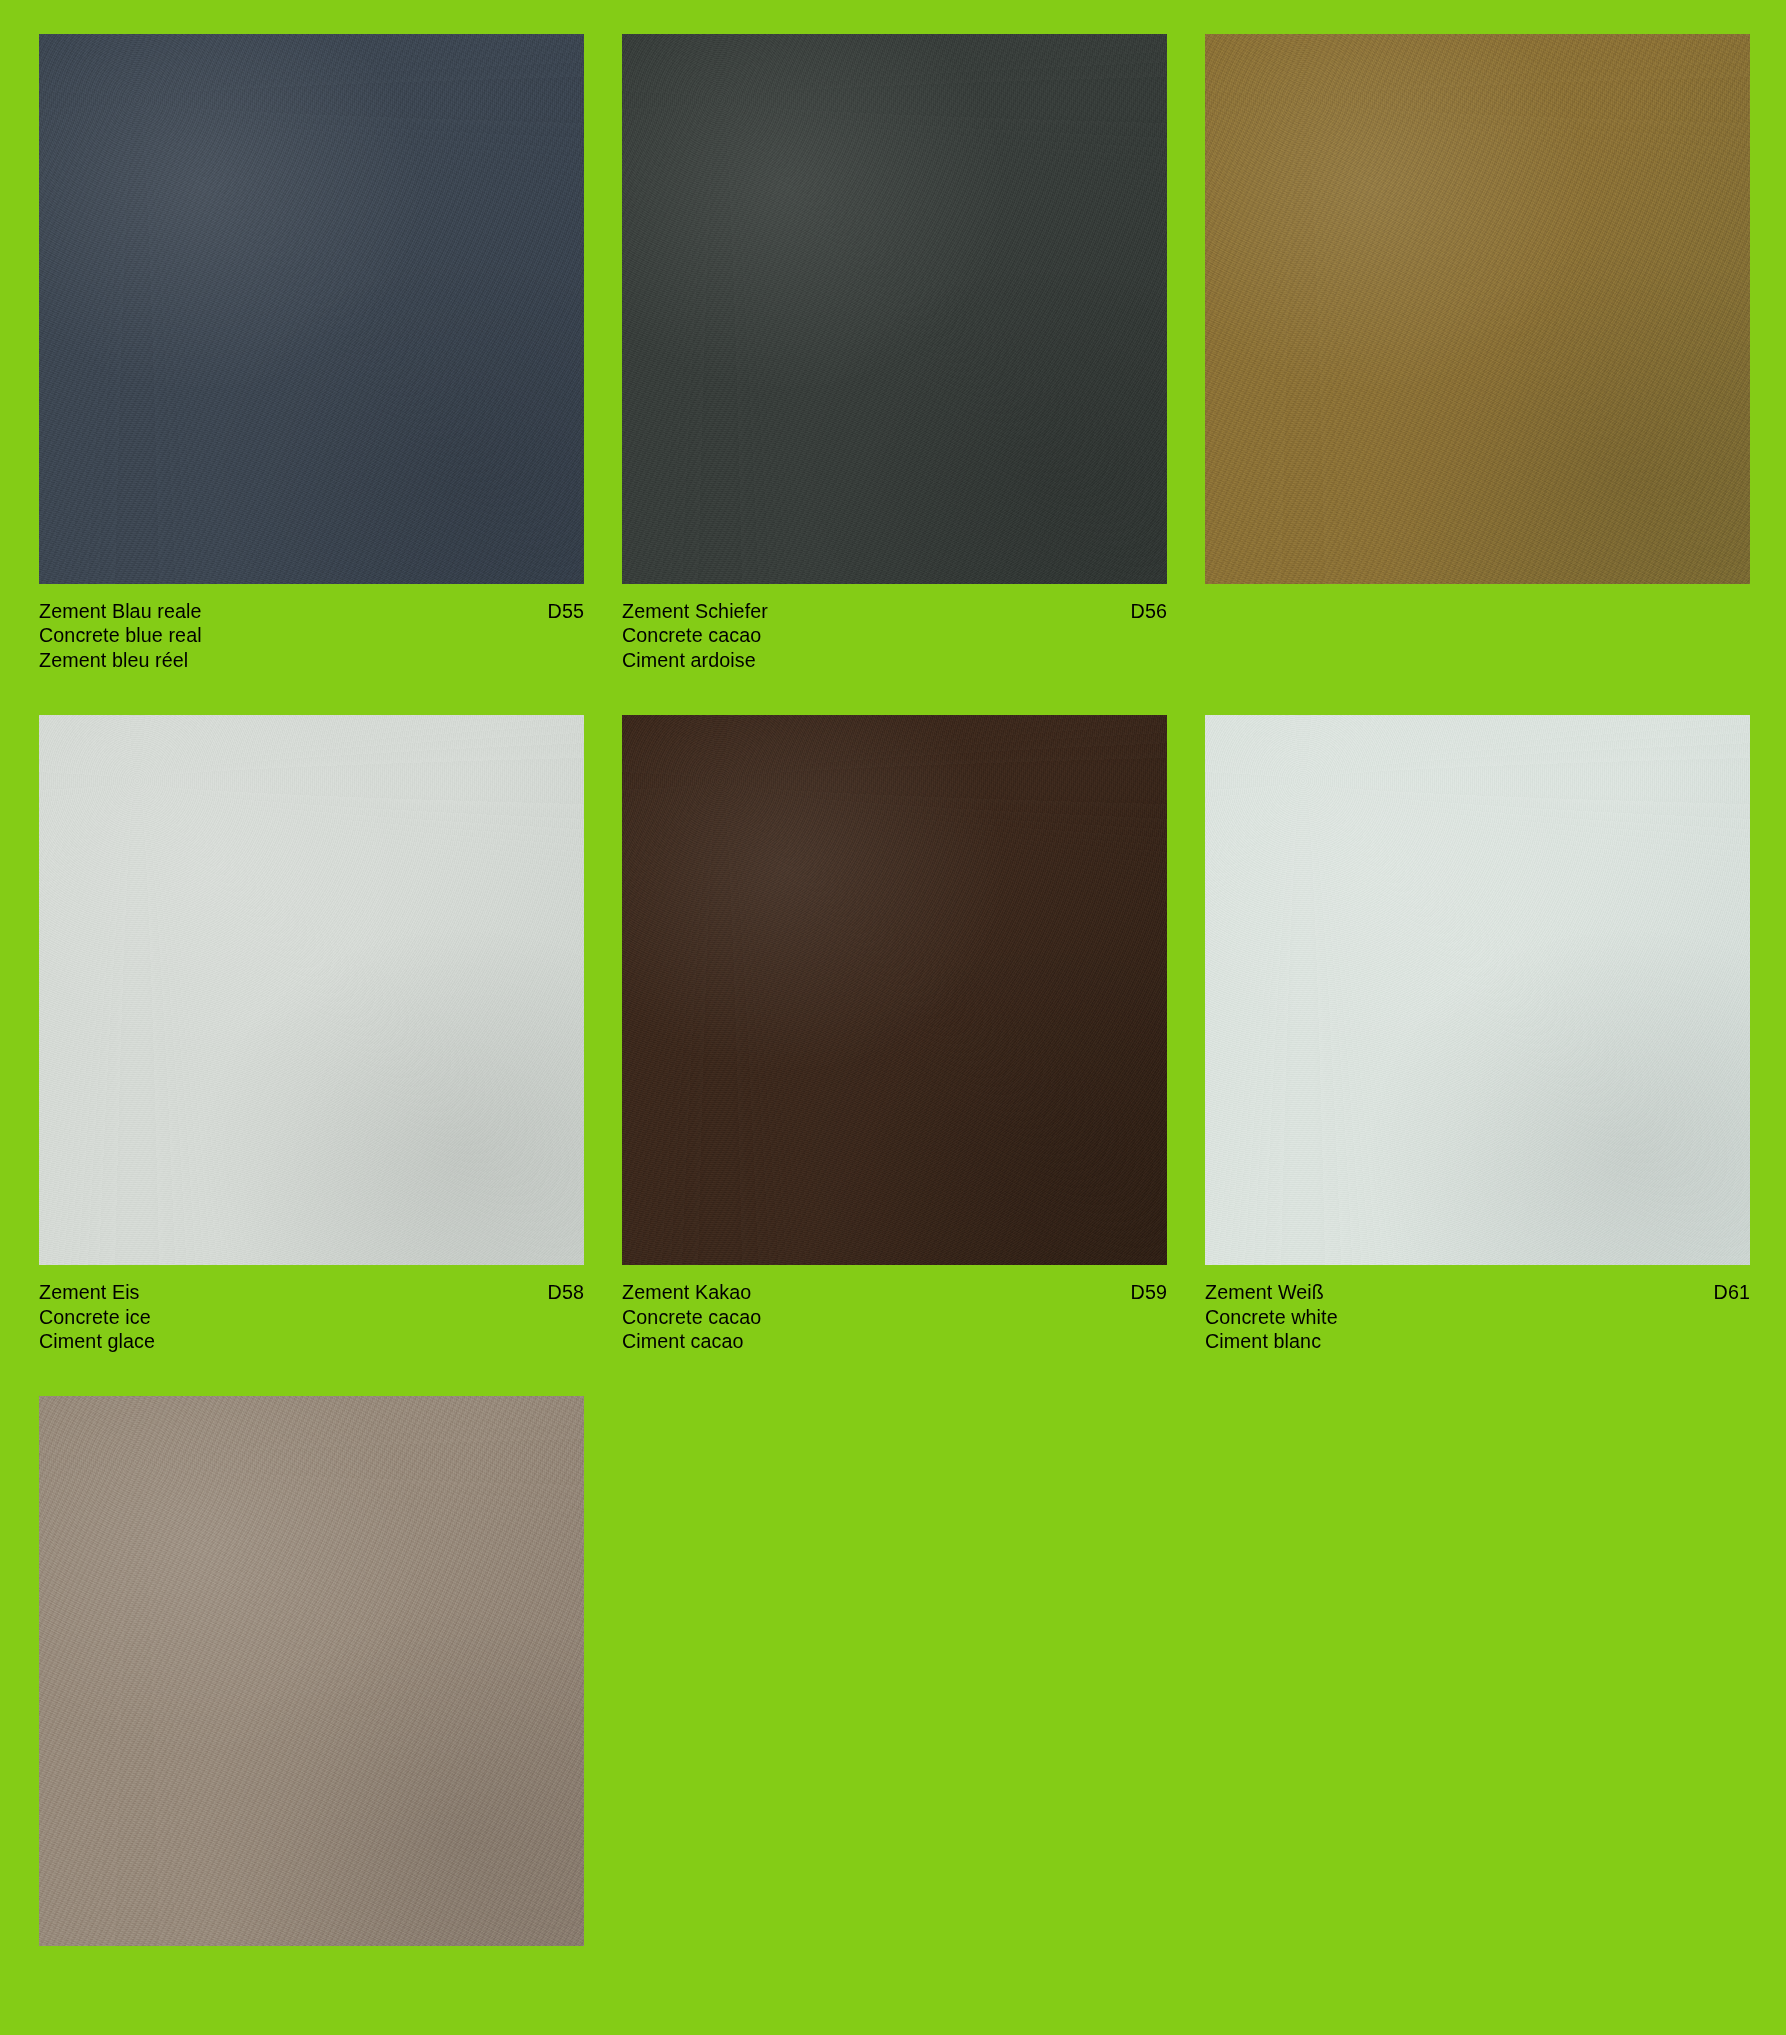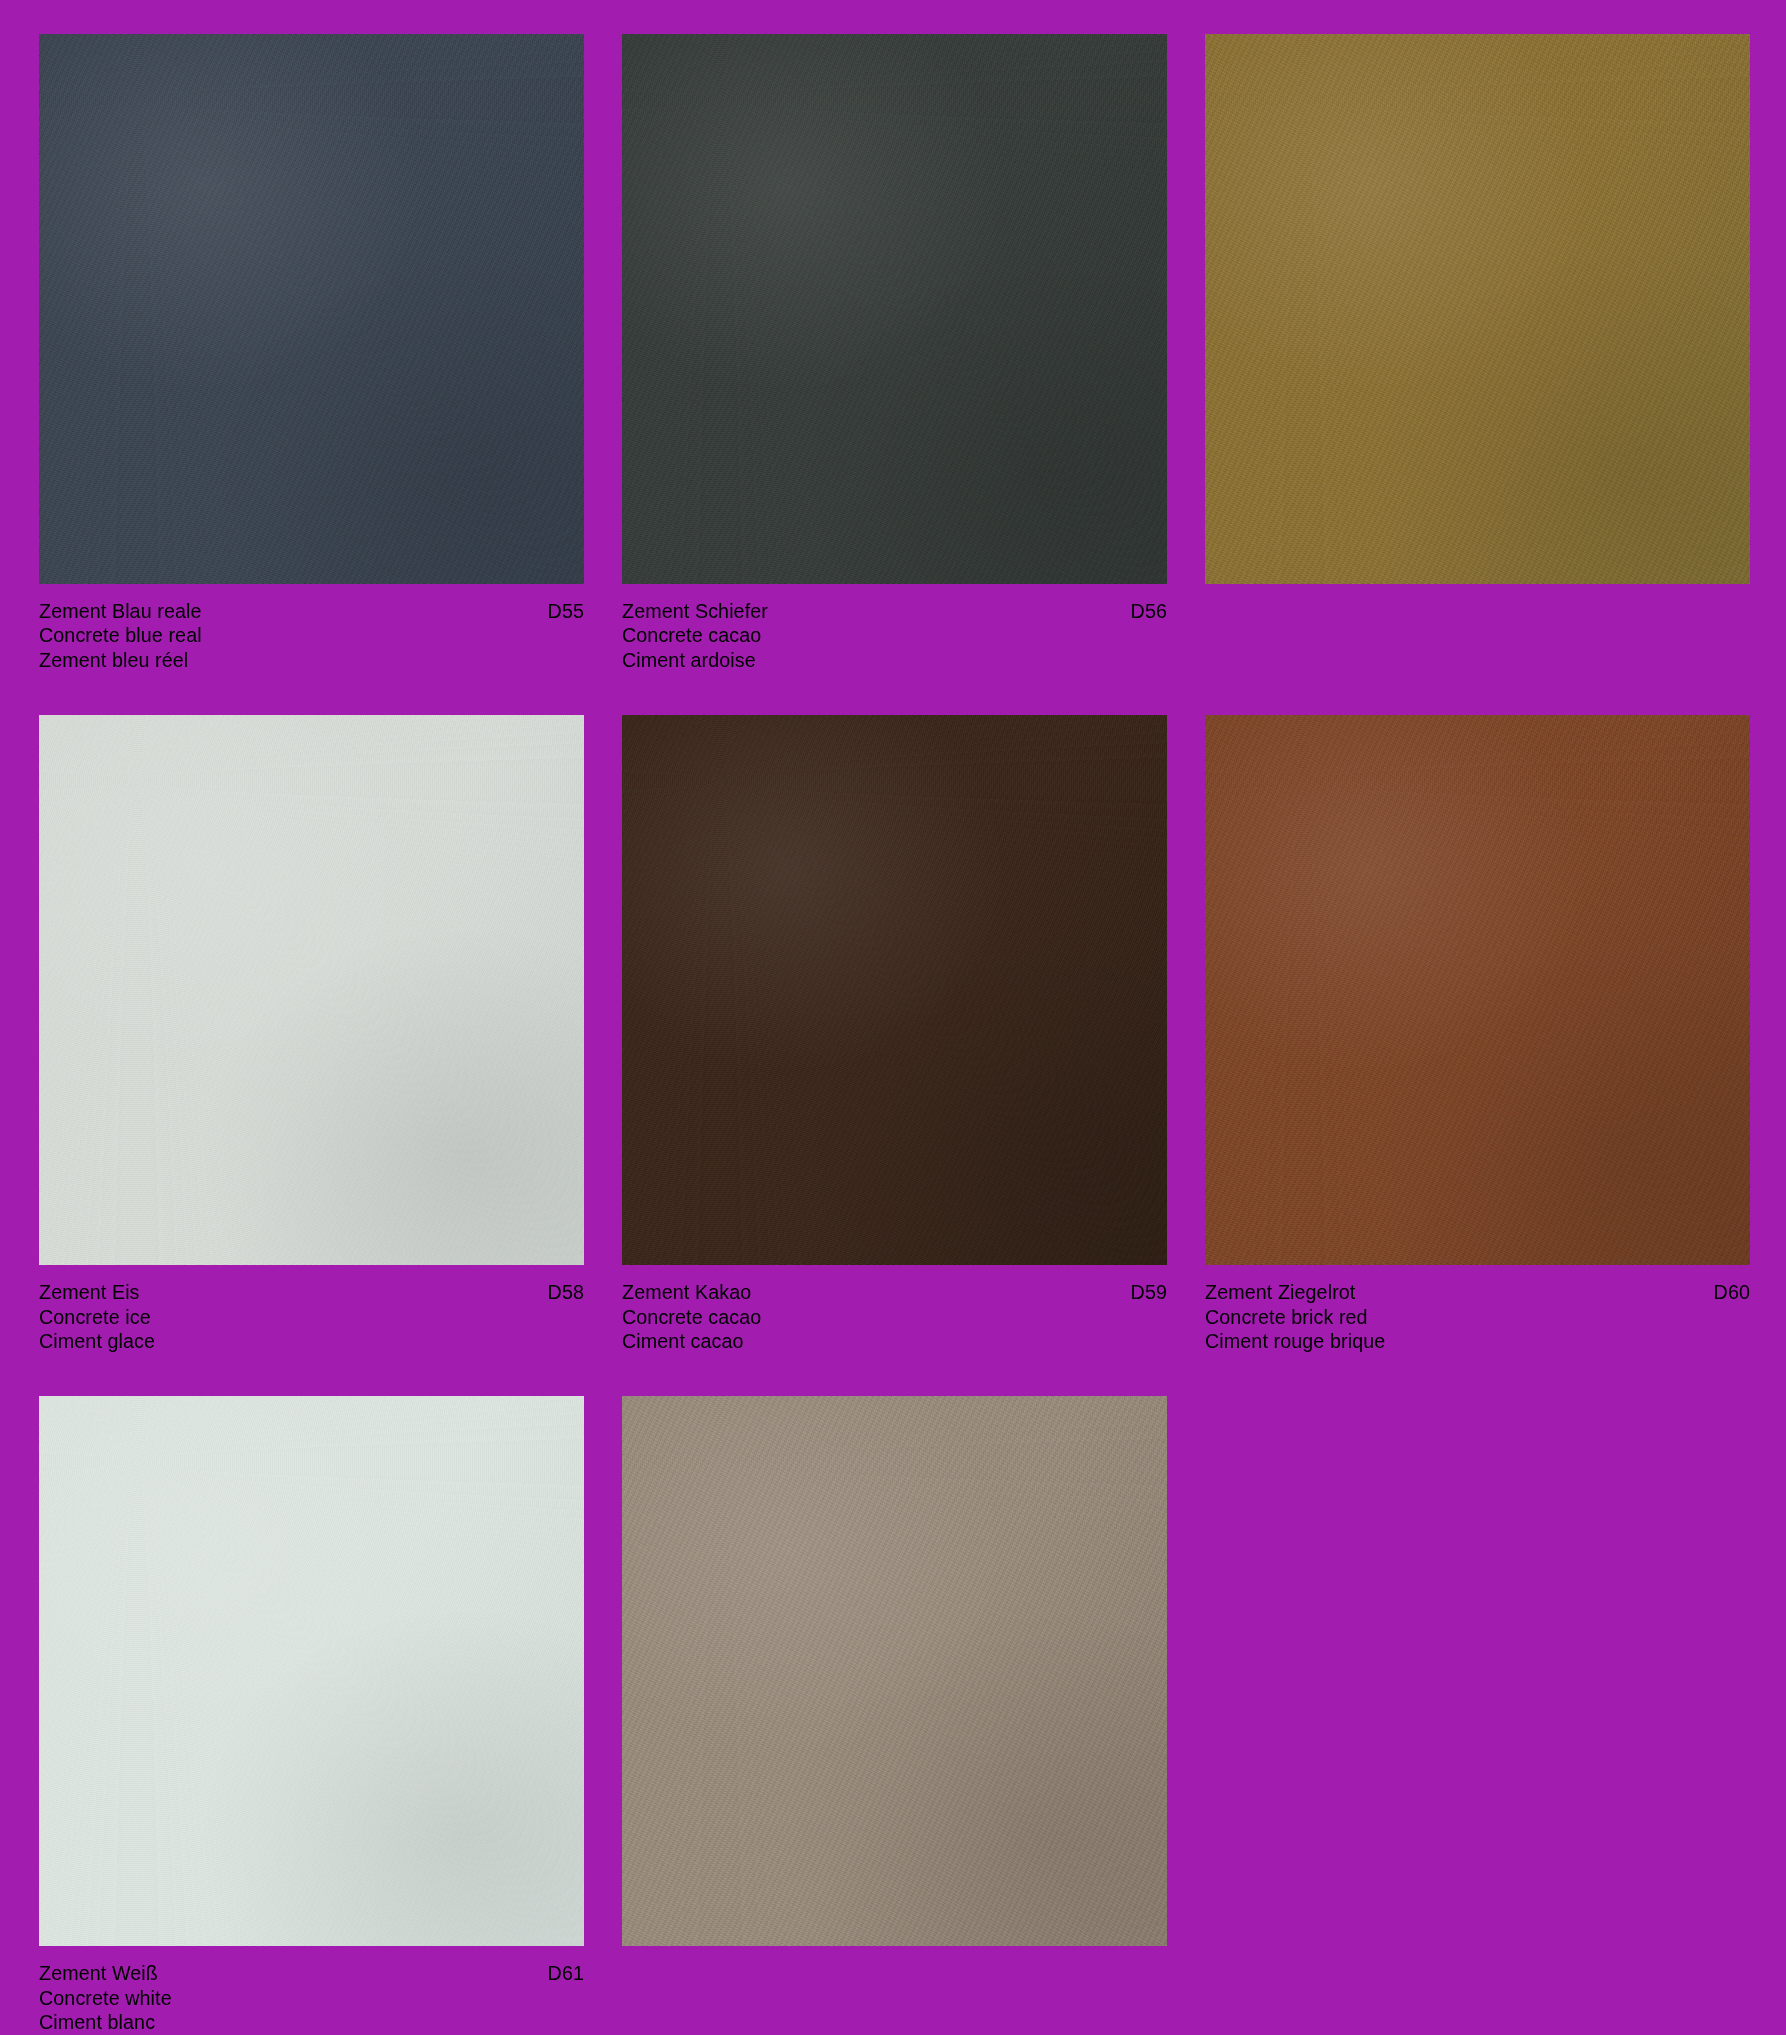--- a/index.html
+++ b/index.html
@@ -12,21 +12,21 @@
 
   body {
     font-family: "Liberation Sans", "DejaVu Sans", sans-serif;
     color: #000000;
     -webkit-font-smoothing: antialiased;
   }
 
   .catalogue-page {
     width: 1786px;
     height: 2035px;
-    background: #a21caf;
+    background: #84cc16;
     padding: 34px 37px 1px 39px;
   }
 
   .swatch-grid {
     display: grid;
     grid-template-columns: repeat(3, 545px);
     grid-template-rows: repeat(3, auto);
     column-gap: 38px;
     row-gap: 43px;
   }
@@ -181,31 +181,20 @@
         <div class="swatch-caption">
           <div class="caption-row-primary">
             <span class="caption-name-de">Zement Kakao</span>
             <span class="caption-code">D59</span>
           </div>
           <div class="caption-name-en">Concrete cacao</div>
           <div class="caption-name-fr">Ciment cacao</div>
         </div>
       </div>
       <div class="swatch-card">
-        <div class="swatch-chip" style="background: linear-gradient(118deg, rgb(124, 68, 38) 0%, rgb(124, 68, 38) 55%, rgb(109, 59, 32) 100%);"></div>
-        <div class="swatch-caption">
-          <div class="caption-row-primary">
-            <span class="caption-name-de">Zement Ziegelrot</span>
-            <span class="caption-code">D60</span>
-          </div>
-          <div class="caption-name-en">Concrete brick red</div>
-          <div class="caption-name-fr">Ciment rouge brique</div>
-        </div>
-      </div>
-      <div class="swatch-card">
         <div class="swatch-chip grain-fine" style="background: linear-gradient(118deg, rgb(221, 229, 224) 0%, rgb(221, 229, 224) 55%, rgb(211, 220, 216) 100%);"></div>
         <div class="swatch-caption">
           <div class="caption-row-primary">
             <span class="caption-name-de">Zement Weiß</span>
             <span class="caption-code">D61</span>
           </div>
           <div class="caption-name-en">Concrete white</div>
           <div class="caption-name-fr">Ciment blanc</div>
         </div>
       </div>

